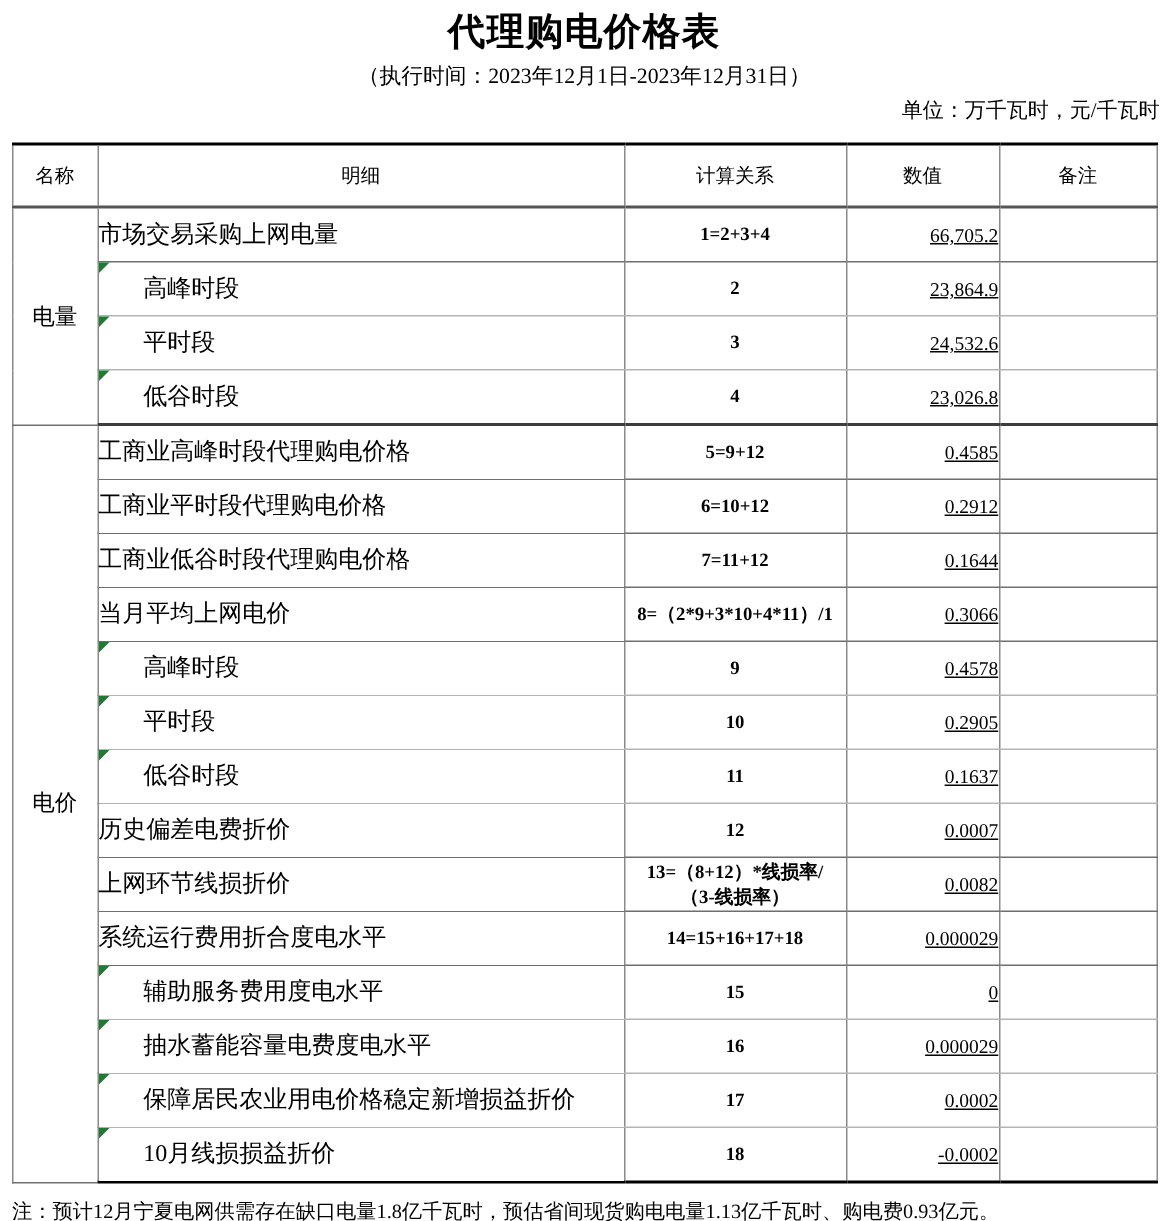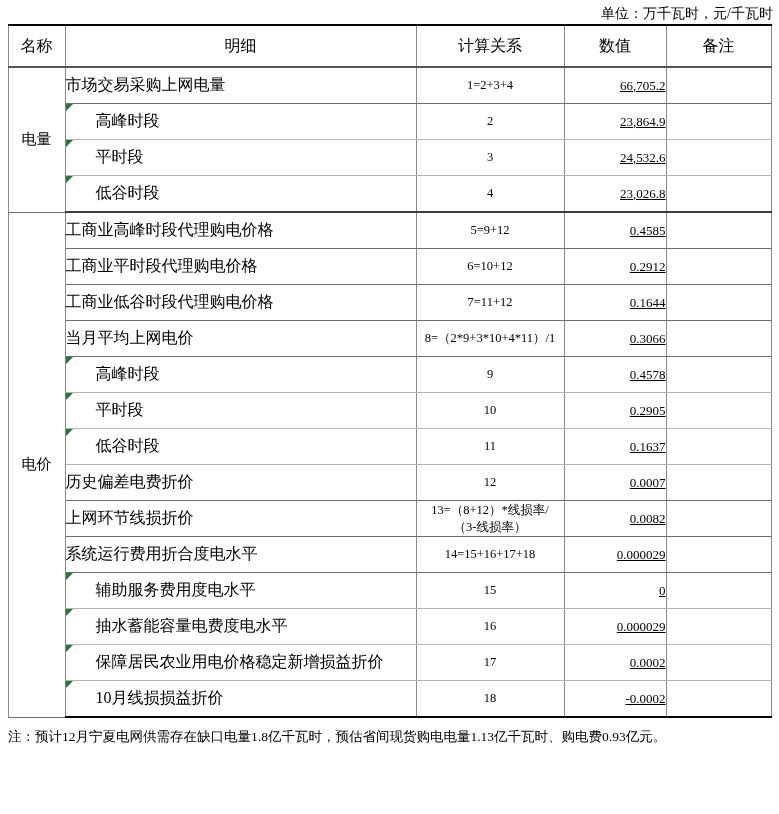--- a/index.html
+++ b/index.html
@@ -34,21 +34,21 @@
     text-align: center;
     font-size: 14.5px;
     padding-top: 4px;
     letter-spacing: 0px;
   }
   .unit-line {
     text-align: right;
     font-size: 14px;
     padding-top: 5px;
     padding-right: 6px;
-    padding-bottom: 1px;
+    padding-bottom: 12px;
   }
 
   
   table.grid {
     border-collapse: collapse;
     table-layout: fixed;
     width: 763px;
     margin: 0 auto;
     font-size: 13.5px;
   }
@@ -66,21 +66,21 @@
   col.c-name   { width: 57px; }
   col.c-detail { width: 351px; }
   col.c-calc   { width: 148px; }
   col.c-value  { width: 102px; }
   col.c-note   { width: 105px; }
 
   
   tr.head td {
     height: 40px;
     text-align: center;
-    font-size: 16px;
+    font-size: 13px;
     font-weight: normal;
     border-bottom: 2px solid #555555;
     border-top: 2px solid #000000;
   }
 
   
   td.name-cell {
     text-align: center;
     font-size: 15px;
     border-right: 1px solid #6e6e6e;
@@ -90,21 +90,21 @@
     text-align: left;
     font-size: 16px;
     padding-left: 8px;
     height: 35px;
   }
   td.detail.indent {
     padding-left: 30px;
   }
   td.calc {
     text-align: center;
-    font-weight: normal;
+    font-weight: bold;
     font-size: 12.5px;
     line-height: 1.35;
     font-family: "Liberation Serif", "DejaVu Serif", serif;
   }
   td.value {
     text-align: right;
     padding-right: 5px;
     font-size: 13px;
     text-decoration: underline;
   }
@@ -140,20 +140,22 @@
     font-size: 13.5px;
     padding: 10px 8px 0 8px;
     line-height: 1.4;
   }
 </style>
 </head>
 <body>
 
 <div class="page">
 
+  <div class="title">代理购电价格表</div>
+  <div class="subtitle">（执行时间：2023年12月1日-2023年12月31日）</div>
   <div class="unit-line">单位：万千瓦时，元/千瓦时</div>
 
   <table class="grid">
     <colgroup>
       <col class="c-name">
       <col class="c-detail">
       <col class="c-calc">
       <col class="c-value">
       <col class="c-note">
     </colgroup>

